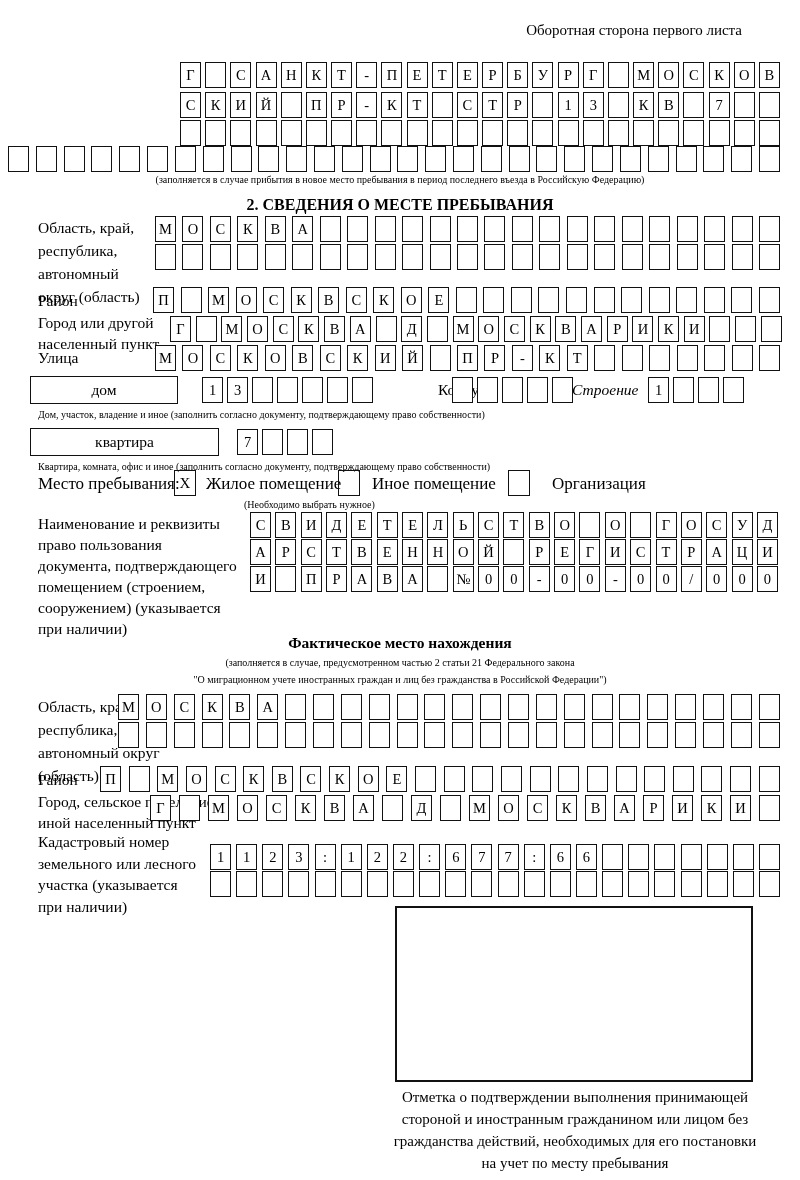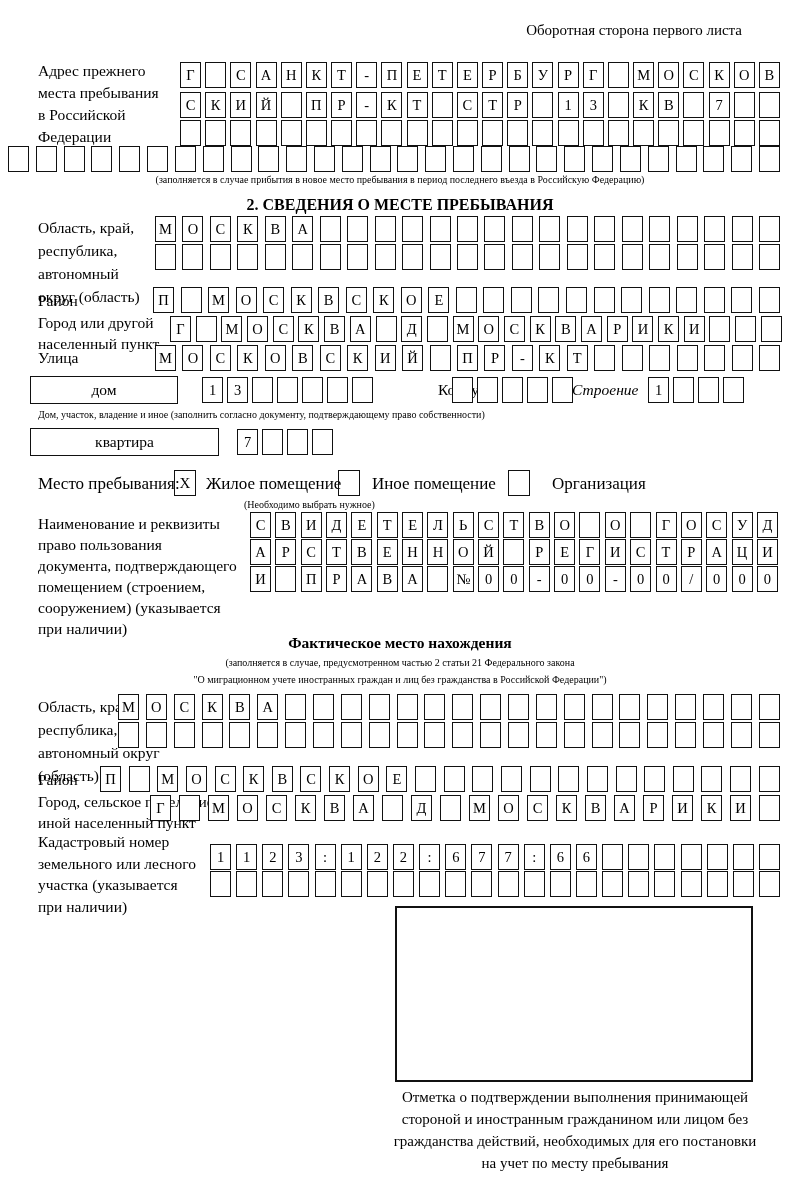--- a/index.html
+++ b/index.html
@@ -39,26 +39,20 @@
   .stamp-box { left:395px; top:906px; width:358px; height:176px; border:2px solid #111; box-sizing:border-box; }
   .stamp-caption { left:345px; top:1086px; width:460px; text-align:center; font-size:15px; line-height:22px; }
 </style>
 </head>
 <body>
 
 <div class="page">
 
   <div class="abs hdr-note">Оборотная сторона первого листа</div>
 
-  <div class="abs lbl" style="left:38px; top:60px;">
-      <div class="lbl-line">Адрес прежнего</div>
-      <div class="lbl-line">места пребывания</div>
-      <div class="lbl-line">в Российской</div>
-      <div class="lbl-line">Федерации</div>
-    </div>
   <div class="cells" style="left:180px; top:62px; width:600px;">
       <div class="cell">Г</div>
       <div class="cell"></div>
       <div class="cell">С</div>
       <div class="cell">А</div>
       <div class="cell">Н</div>
       <div class="cell">К</div>
       <div class="cell">Т</div>
       <div class="cell">-</div>
       <div class="cell">П</div>
@@ -333,20 +327,21 @@
     </div>
   <div class="abs caption" style="left:38px; top:409px;">Дом, участок, владение и иное (заполнить согласно документу, подтверждающему право собственности)</div>
 
   <div class="widebox" style="left:30px; top:428px; width:189px;">квартира</div>
   <div class="cells-gap" style="left:237px; top:429px;">
       <div class="cell">7</div>
       <div class="cell"></div>
       <div class="cell"></div>
       <div class="cell"></div>
     </div>
+  <div class="abs caption" style="left:38px; top:461px;">Квартира, комната, офис и иное (заполнить согласно документу, подтверждающему право собственности)</div>
 
   <div class="abs opt-label" style="left:38px; top:474px;">Место пребывания:</div>
   <div class="checkbox" style="left:174px; top:470px;">X</div>
   <div class="abs opt-label" style="left:206px; top:474px;">Жилое помещение</div>
   <div class="checkbox" style="left:338px; top:470px;"></div>
   <div class="abs opt-label" style="left:372px; top:474px;">Иное помещение</div>
   <div class="checkbox" style="left:508px; top:470px;"></div>
   <div class="abs opt-label" style="left:552px; top:474px;">Организация</div>
   <div class="abs caption" style="left:244px; top:499px;">(Необходимо выбрать нужное)</div>
 

